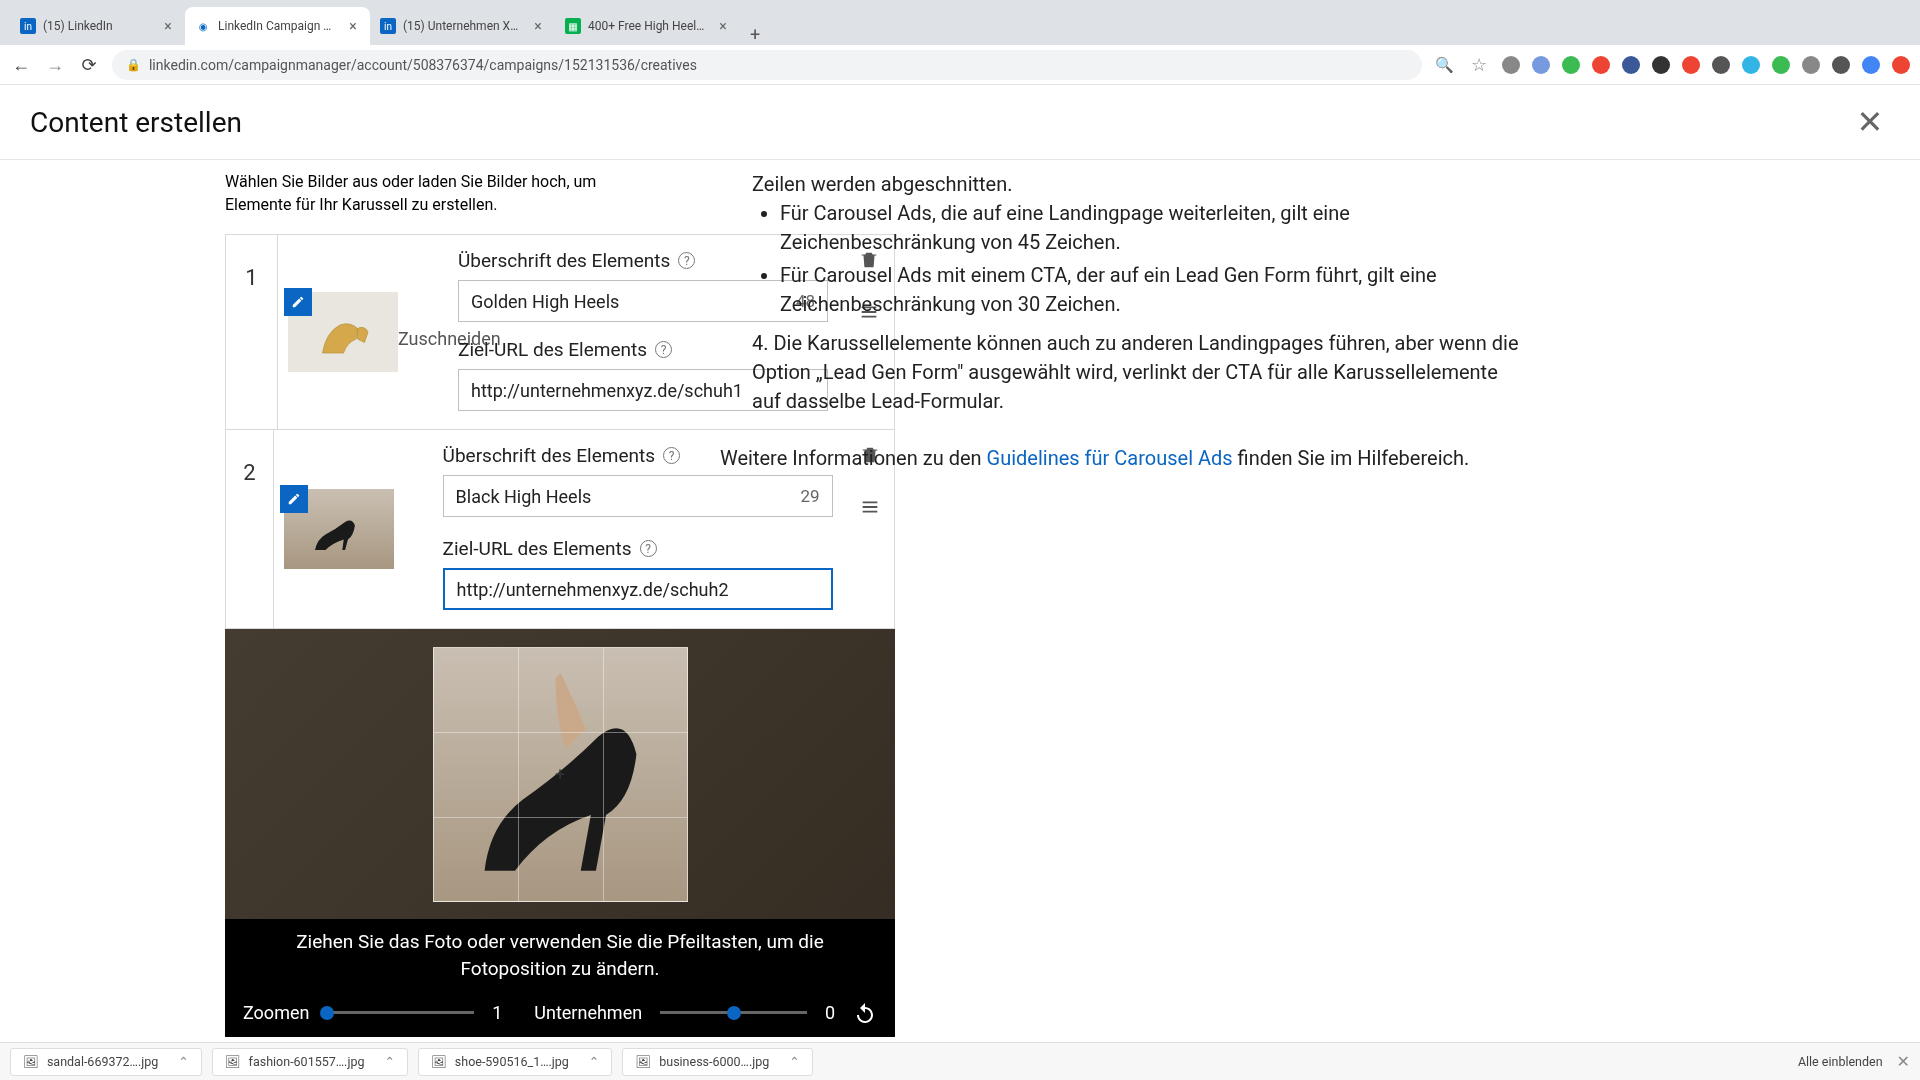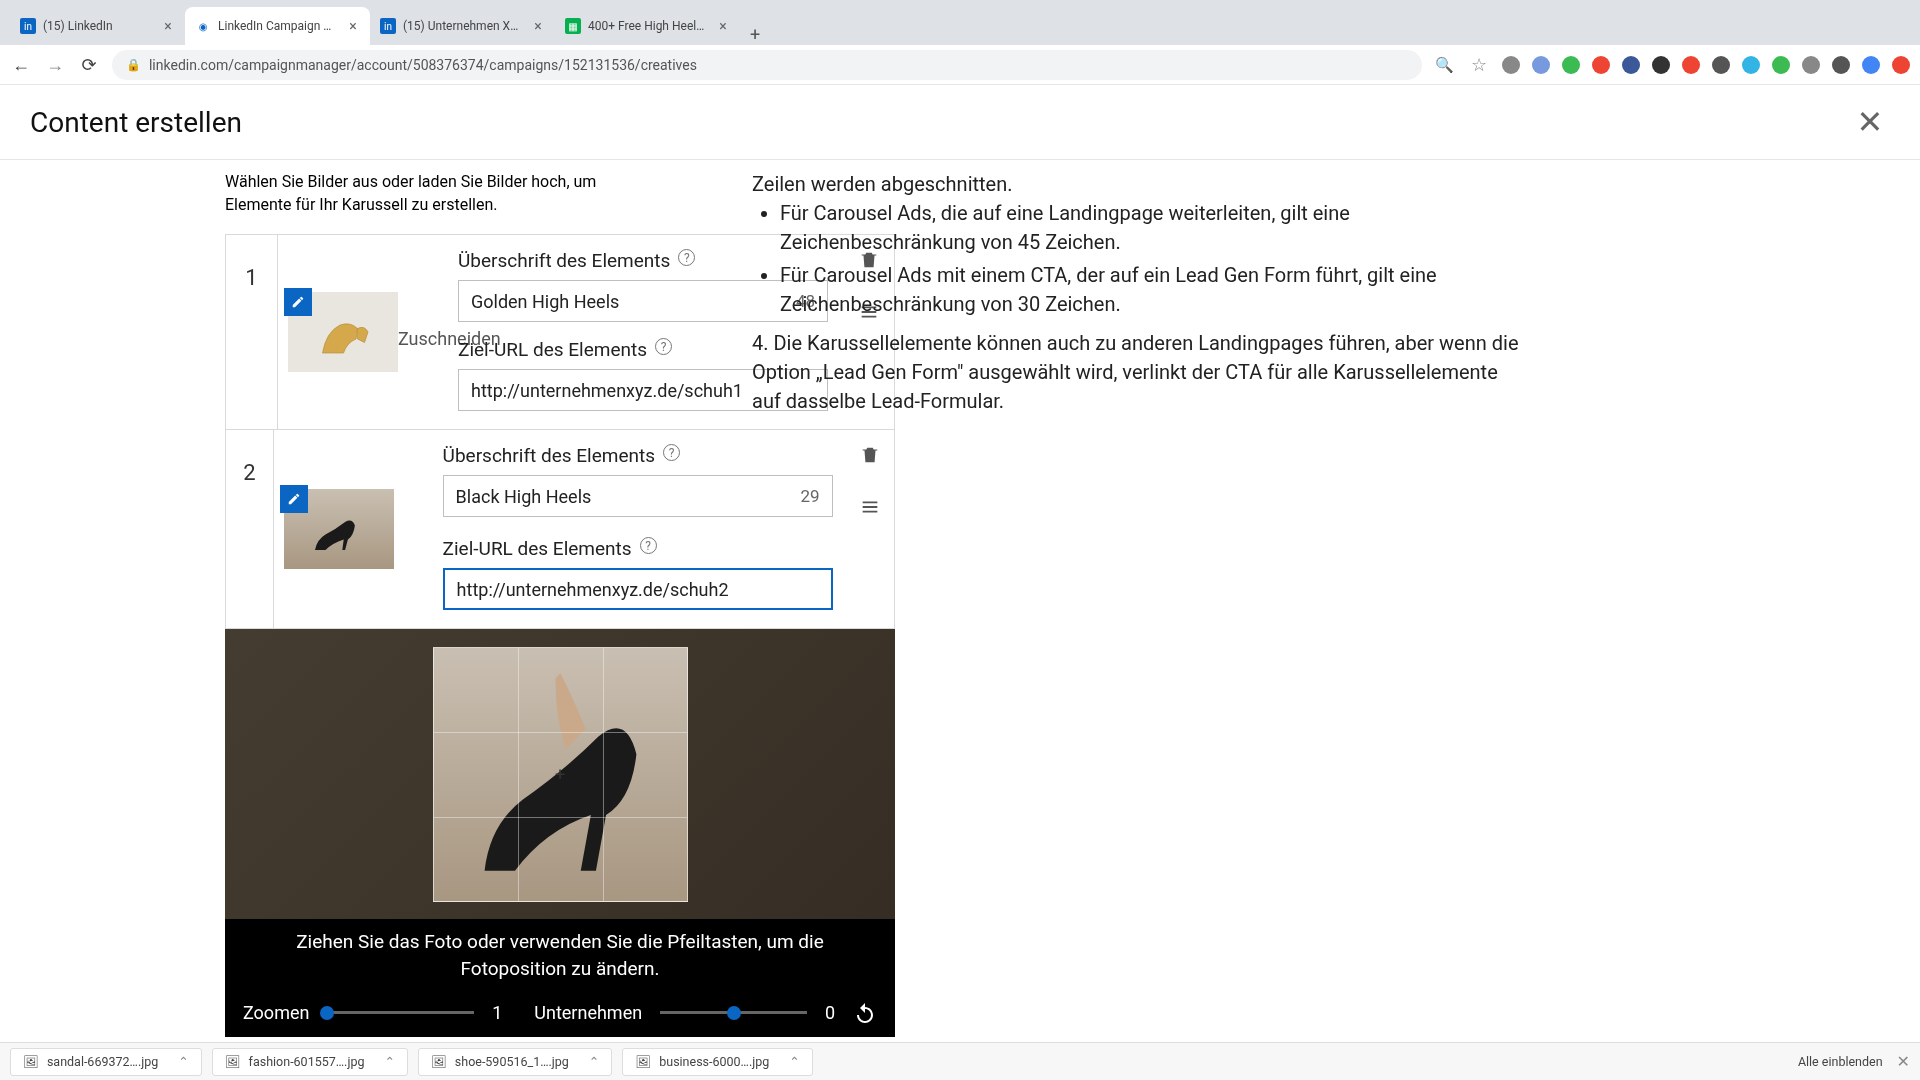--- a/index.html
+++ b/index.html
@@ -29,21 +29,21 @@
 .cards-wrap{border:1px solid #d9d9d9;width:670px}
 .card{display:flex;border-bottom:1px solid #d9d9d9}
 .card-num{width:52px;display:flex;align-items:flex-start;justify-content:center;padding-top:30px;font-size:22px;color:#333;border-right:1px solid #d9d9d9}
 .card-thumb{width:170px;padding:14px 10px;display:flex;flex-direction:row;align-items:center}
 .thumb-wrap{position:relative;width:110px;height:80px}
 .edit-badge{position:absolute;left:-4px;top:-4px;width:28px;height:28px;background:#0a66c2;display:flex;align-items:center;justify-content:center;cursor:pointer;z-index:2}
 .edit-badge svg{width:14px;height:14px;fill:#fff}
 .thumb-img{width:110px;height:80px;background:#e9e6df;display:flex;align-items:center;justify-content:center;position:relative;overflow:hidden}
 .crop-label{color:#555;font-size:18px;margin-top:12px}
 .card-fields{flex:1;padding:14px 14px 18px 10px}
-.field-label{display:flex;align-items:flex-start;gap:8px;font-size:19px;color:#222;margin-bottom:8px}
+.field-label{display:flex;align-items:center;gap:8px;font-size:19px;color:#222;margin-bottom:8px}
 .help-icon{width:17px;height:17px;border:1.5px solid #777;border-radius:50%;display:flex;align-items:center;justify-content:center;font-size:12px;color:#777;cursor:pointer}
 .text-input{width:370px;height:42px;border:1px solid #bfbfbf;padding:0 12px;font-size:18px;color:#222;display:flex;align-items:center;justify-content:space-between}
 .text-input.focused{border:2px solid #0a66c2}
 .char-count{color:#666;font-size:17px}
 .card-actions{width:50px;padding:14px 8px;display:flex;flex-direction:column;align-items:center;gap:30px}
 .trash-icon,.drag-icon{width:22px;height:22px;cursor:pointer;color:#555}
 .right-text{font-size:20px;color:#222;line-height:1.45}
 .bullet-list{list-style:disc;padding-left:60px;margin:0}
 .bullet-list li{margin-bottom:4px}
 .num-item{padding-left:20px;text-indent:-20px;margin-top:10px}
@@ -254,20 +254,23 @@
   </div>
 
   <div class="right-col">
     <div class="right-text">
       <div style="padding-left:32px">Zeilen werden abgeschnitten.</div>
       <ul class="bullet-list">
         <li>Für Carousel Ads, die auf eine Landingpage weiterleiten, gilt eine Zeichenbeschränkung von 45 Zeichen.</li>
         <li>Für Carousel Ads mit einem CTA, der auf ein Lead Gen Form führt, gilt eine Zeichenbeschränkung von 30 Zeichen.</li>
       </ul>
       <div class="num-item" style="padding-left:32px;text-indent:0"><span>4. </span><span>Die Karussellelemente können auch zu anderen Landingpages führen, aber wenn die Option „Lead Gen Form" ausgewählt wird, verlinkt der CTA für alle Karussellelemente auf dasselbe Lead-Formular.</span></div>
+      <div style="margin-top:28px">
+        <span>Weitere Informationen zu den </span><span class="link">Guidelines für Carousel Ads</span><span> finden Sie im Hilfebereich.</span>
+      </div>
     </div>
   </div>
 </div>
 
 <div class="dl-bar">
   <div id="dl-items" style="display:flex">
       <div class="dl-item">
         <span>🖼</span>
         <span>sandal-669372….jpg</span>
         <span style="margin-left:12px;color:#888">⌃</span>

